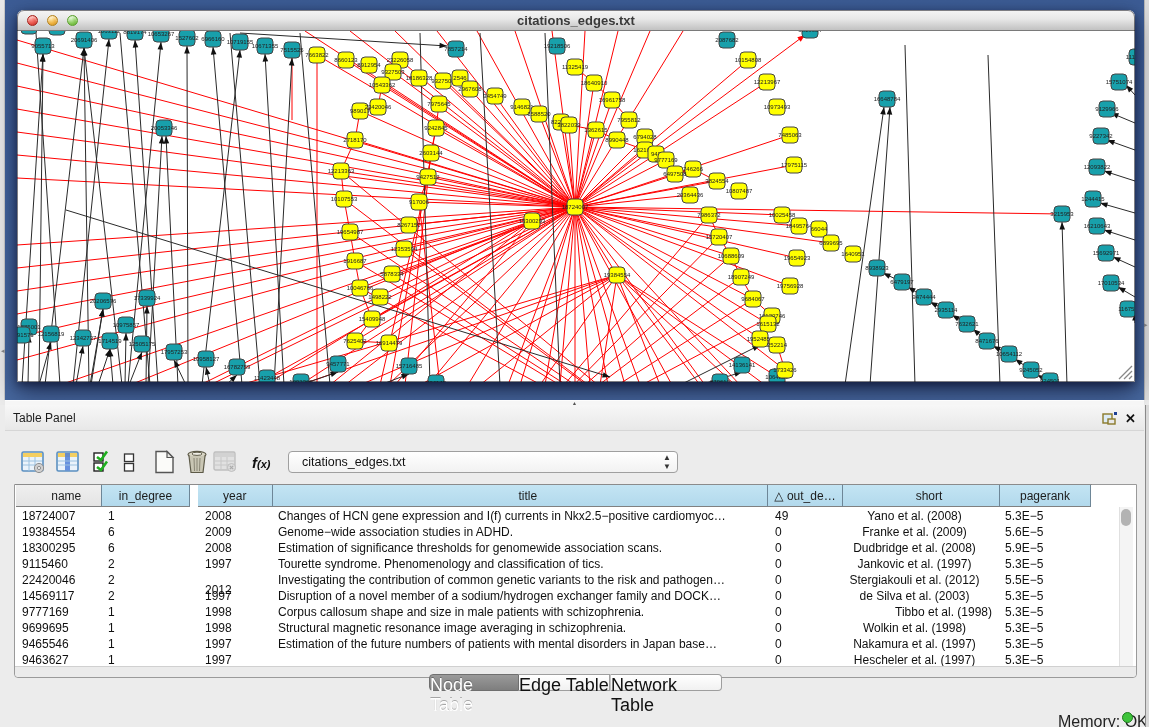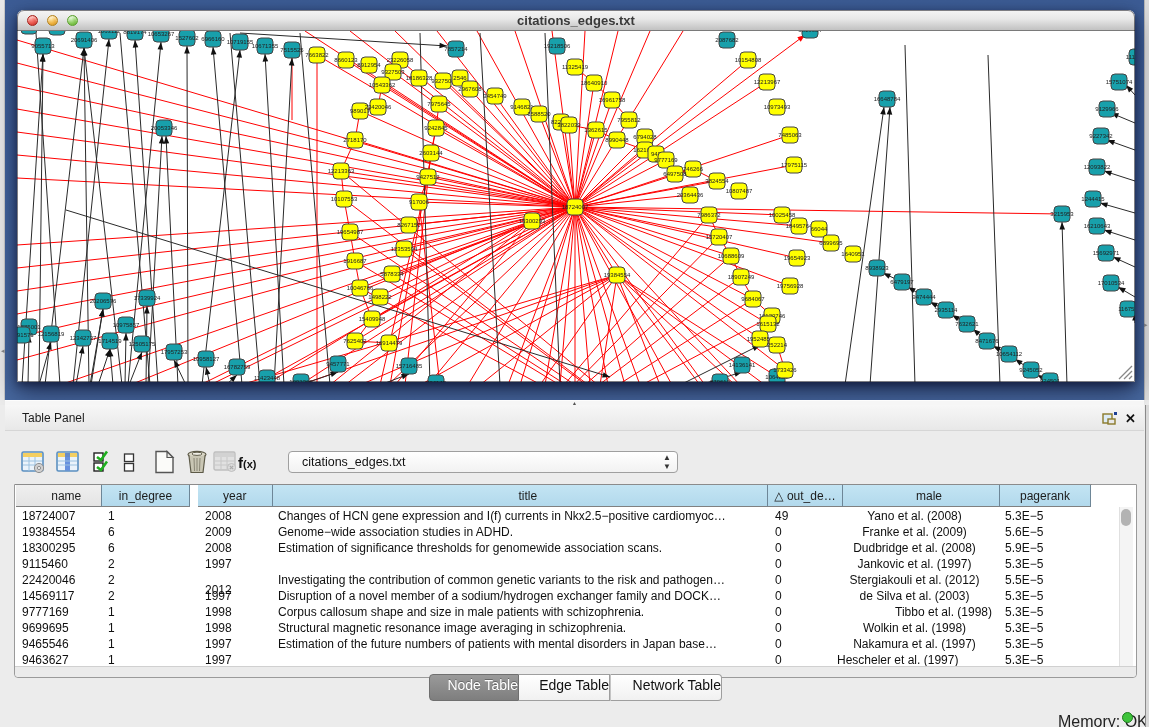--- a/index.html
+++ b/index.html
@@ -20,39 +20,39 @@
 #tlr{left:9.5px;background:radial-gradient(circle at 35% 30%,#ff9e97,#e8544a 55%,#b8231c);border:1px solid #a5221c}
 #tly{left:29.5px;background:radial-gradient(circle at 35% 30%,#ffe9a8,#eeb13f 55%,#c98b1e);border:1px solid #b3831e}
 #tlg{left:49.5px;background:radial-gradient(circle at 35% 30%,#d2f3c0,#85c854 55%,#57a828);border:1px solid #5ba02e}
 #canvas{left:0;top:21px;width:1118px;height:351px;background:#fff;overflow:hidden}
 
 #split{left:5px;top:400px;width:1139px;height:5px;background:#f6f6f6;border-top:1px solid #fdfdfd}
 #splarrow{left:571px;top:400px;font-size:7px;color:#555}
 
 #tp{left:0px;top:405px;width:1149px;height:322px;background:#ececec}
 #tphead{left:5px;top:0;width:1139px;height:26px;background:linear-gradient(180deg,#f7f7f7,#e8e8e8);border-bottom:1px solid #d6d6d6}
-#tptitle{left:22px;top:6px;font-size:12px;color:#1c1c1c}
+#tptitle{left:13px;top:6px;font-size:12px;color:#1c1c1c}
 #tpx{left:1125px;top:6px;font-size:13px;font-weight:bold;color:#111}
 
 .ticon{top:45px}
 #combo{left:288px;top:45.5px;width:390px;height:22px;background:linear-gradient(180deg,#ffffff,#f2f2f2);border:1px solid #9f9f9f;border-radius:4px;font-size:12.5px;color:#111;line-height:20px;padding-left:13px}
 #comboarr{left:660px;top:45px;width:14px;height:22px;font-size:8px;color:#333;text-align:center;line-height:9px;padding-top:3px}
 
 #tblc{left:14px;top:79px;width:1123px;height:194px;background:#fff;border:1px solid #9a9a9a;border-radius:0 0 4px 4px}
 #hscroll{left:15px;top:261px;width:1121px;height:11px;background:#ebebeb;border-radius:0 0 4px 4px;border-top:1px solid #d0d0d0}
 #vscroll{left:1119px;top:102px;width:14px;height:159px;background:#f4f4f4;border-left:1px solid #e0e0e0}
 #vthumb{left:1121px;top:104px;width:10px;height:17px;background:#b3b3b3;border-radius:5px}
 
 .hc{top:80px;height:22px;font-size:12px;color:#1c1c1c;text-align:center;line-height:22px;
 background:linear-gradient(180deg,#c3e4f3,#b2d9ec);border-right:1px solid #6d8697;border-bottom:1px solid #808080}
 .hcg{background:linear-gradient(180deg,#efefef,#e4e4e4)}
 
 .cell{height:16px;font-size:12px;color:#101010;line-height:16px;white-space:nowrap;overflow:hidden}
 
-.seg{top:269px;height:27px;font-size:14px;line-height:20px;text-align:right;border:1px solid #9e9e9e}
+.seg{top:269px;height:17px;font-size:18px;line-height:20px;text-align:left;border:1px solid #9e9e9e}
 #seg1{left:429px;width:90px;border-radius:4px 0 0 4px;background:linear-gradient(180deg,#9a9a9a,#7e7e7e);color:#fff;border-color:#6f6f6f;text-shadow:0 -1px 0 rgba(0,0,0,.3)}
 #seg2{left:519px;width:91px;border-left:none;background:linear-gradient(180deg,#ffffff,#f1f1f1);color:#111}
 #seg3{left:610px;width:112px;border-left:1px solid #c4c4c4;border-radius:0 4px 4px 0;background:linear-gradient(180deg,#ffffff,#f1f1f1);color:#111}
 
 #mem{left:1058px;top:308px;font-size:16px;color:#222}
 #memdot{left:1121.5px;top:306.5px;width:11px;height:11px;border-radius:50%;background:#3ec43b;border:1px solid #1f7a1f}
 #rline{left:1145px;top:405px;width:4px;height:322px;background:#d9d9d9;border-left:1px solid #8a8a8a}
 </style></head><body>
 <div class="abs" id="desk"></div>
 <div class="abs" id="lstrip"></div>
@@ -1051,31 +1051,31 @@
   <div class="abs ticon" style="left:213px"><svg width="23" height="23" viewBox="0 0 23 23" opacity="0.55">
     <rect x="1" y="2" width="21" height="18" rx="1.5" fill="#d9d9d9" stroke="#9a9a9a" stroke-width="1.4"></rect>
     <rect x="2" y="3" width="19" height="4" fill="#bdbdbd"></rect>
     <line x1="2" y1="11" x2="21" y2="11" stroke="#aaa"></line>
         <line x1="2" y1="15" x2="21" y2="15" stroke="#aaa"></line>
     <line x1="8" y1="7" x2="8" y2="20" stroke="#aaa"></line>
         <line x1="14" y1="7" x2="14" y2="20" stroke="#aaa"></line>
     <circle cx="18.5" cy="17.5" r="4" fill="#cfcfcf" stroke="#999"></circle>
     <path d="M16.8 15.8 L20.2 19.2 M20.2 15.8 L16.8 19.2" stroke="#777" stroke-width="1.2"></path>
   </svg></div>
-  <div class="abs ticon" style="left:238px;top:49px;font-size:15px;font-weight:bold;color:#111">f<span style="font-size:11px">(x)</span></div>
+  <div class="abs ticon" style="left:252px;top:49px;font-size:15px;font-weight:bold;font-style:italic;color:#111">f<span style="font-size:11px">(x)</span></div>
   <div class="abs" id="combo">citations_edges.txt</div>
   <div class="abs" id="comboarr">▲<br>▼</div>
 
   <div class="abs" id="tblc"></div>
   <div class="abs hc hcg" style="left:15.5px;width:86.5px;padding-left:16px;">name</div>
   <div class="abs hc" style="left:102px;width:88px;">in_degree</div>
   <div class="abs hc" style="left:198px;width:74.5px;">year</div>
   <div class="abs hc" style="left:272.5px;width:495.5px;padding-left:16px;">title</div>
   <div class="abs hc" style="left:768px;width:75px;">△ out_de…</div>
-  <div class="abs hc" style="left:843px;width:157px;padding-left:16px;">male</div>
+  <div class="abs hc" style="left:843px;width:157px;padding-left:16px;">short</div>
   <div class="abs hc" style="left:1000px;width:91px;">pagerank</div>
   <div class="abs" style="left:14.5px;top:79px;width:1077px;height:1px;background:#8b8b8b"></div>
   <div class="abs cell" style="left:22px;top:103px;width:80px">18724007</div>
   <div class="abs cell" style="left:108px;top:103px;width:85px">1</div>
   <div class="abs cell" style="left:205px;top:103px;width:65px">2008</div>
   <div class="abs cell" style="left:278px;top:103px;width:488px">Changes of HCN gene expression and I(f) currents in Nkx2.5−positive cardiomyoc…</div>
   <div class="abs cell" style="left:775px;top:103px;width:65px">49</div>
   <div class="abs cell" style="left:837px;top:103px;width:155px;text-align:center">Yano et al. (2008)</div>
   <div class="abs cell" style="left:1005px;top:103px;width:84px">5.3E−5</div>
   <div class="abs cell" style="left:22px;top:119px;width:80px">19384554</div>
@@ -1088,20 +1088,21 @@
   <div class="abs cell" style="left:22px;top:135px;width:80px">18300295</div>
   <div class="abs cell" style="left:108px;top:135px;width:85px">6</div>
   <div class="abs cell" style="left:205px;top:135px;width:65px">2008</div>
   <div class="abs cell" style="left:278px;top:135px;width:488px">Estimation of significance thresholds for genomewide association scans.</div>
   <div class="abs cell" style="left:775px;top:135px;width:65px">0</div>
   <div class="abs cell" style="left:837px;top:135px;width:155px;text-align:center">Dudbridge et al. (2008)</div>
   <div class="abs cell" style="left:1005px;top:135px;width:84px">5.9E−5</div>
   <div class="abs cell" style="left:22px;top:151px;width:80px">9115460</div>
   <div class="abs cell" style="left:108px;top:151px;width:85px">2</div>
   <div class="abs cell" style="left:205px;top:151px;width:65px">1997</div>
+  <div class="abs cell" style="left:278px;top:151px;width:488px">Tourette syndrome. Phenomenology and classification of tics.</div>
   <div class="abs cell" style="left:775px;top:151px;width:65px">0</div>
   <div class="abs cell" style="left:837px;top:151px;width:155px;text-align:center">Jankovic et al. (1997)</div>
   <div class="abs cell" style="left:1005px;top:151px;width:84px">5.3E−5</div>
   <div class="abs cell" style="left:22px;top:167px;width:80px">22420046</div>
   <div class="abs cell" style="left:108px;top:167px;width:85px">2</div>
   <div class="abs cell" style="left:205px;top:177px;width:65px">2012</div>
   <div class="abs cell" style="left:278px;top:167px;width:488px">Investigating the contribution of common genetic variants to the risk and pathogen…</div>
   <div class="abs cell" style="left:775px;top:167px;width:65px">0</div>
   <div class="abs cell" style="left:837px;top:167px;width:155px;text-align:center">Stergiakouli et al. (2012)</div>
   <div class="abs cell" style="left:1005px;top:167px;width:84px">5.5E−5</div>
@@ -1130,21 +1131,21 @@
   <div class="abs cell" style="left:108px;top:231px;width:85px">1</div>
   <div class="abs cell" style="left:205px;top:231px;width:65px">1997</div>
   <div class="abs cell" style="left:278px;top:231px;width:488px">Estimation of the future numbers of patients with mental disorders in Japan base…</div>
   <div class="abs cell" style="left:775px;top:231px;width:65px">0</div>
   <div class="abs cell" style="left:837px;top:231px;width:155px;text-align:center">Nakamura et al. (1997)</div>
   <div class="abs cell" style="left:1005px;top:231px;width:84px">5.3E−5</div>
   <div class="abs cell" style="left:22px;top:247px;width:80px">9463627</div>
   <div class="abs cell" style="left:108px;top:247px;width:85px">1</div>
   <div class="abs cell" style="left:205px;top:247px;width:65px">1997</div>
   <div class="abs cell" style="left:775px;top:247px;width:65px">0</div>
-  <div class="abs cell" style="left:837px;top:247px;width:155px;">Hescheler et al. (1997)</div>
+  <div class="abs cell" style="left:837px;top:247px;width:155px;text-align:center">Hescheler et al. (1997)</div>
   <div class="abs cell" style="left:1005px;top:247px;width:84px">5.3E−5</div>
   <div class="abs" id="vscroll"></div>
   <div class="abs" id="vthumb"></div>
   <div class="abs" id="hscroll"></div>
   <div class="abs seg" id="seg1">Node Table</div>
   <div class="abs seg" id="seg2">Edge Table</div>
   <div class="abs seg" id="seg3">Network Table</div>
   <div class="abs" id="mem">Memory: OK</div>
   <div class="abs" id="memdot"></div>
 </div>

